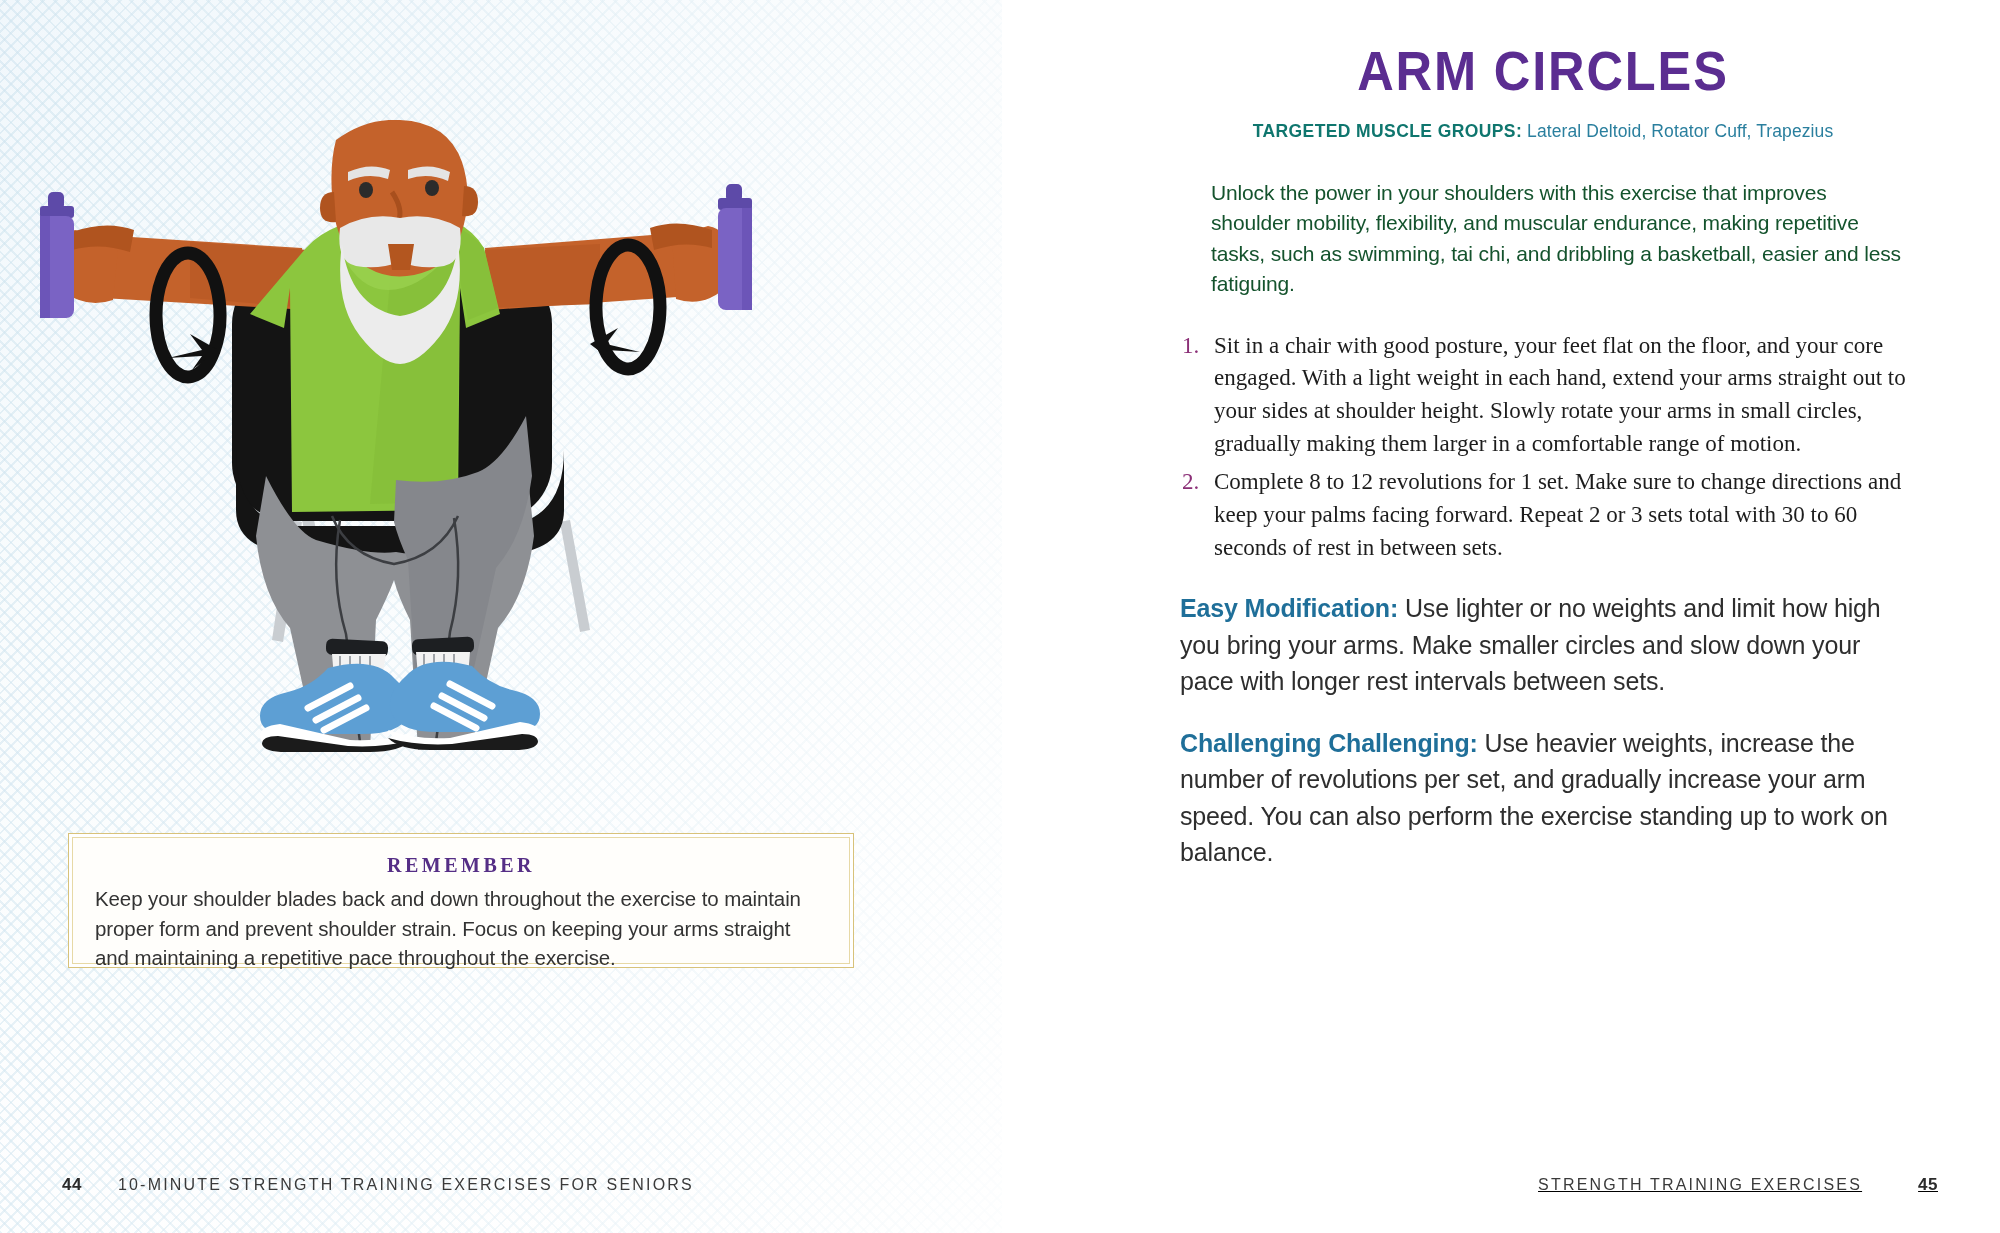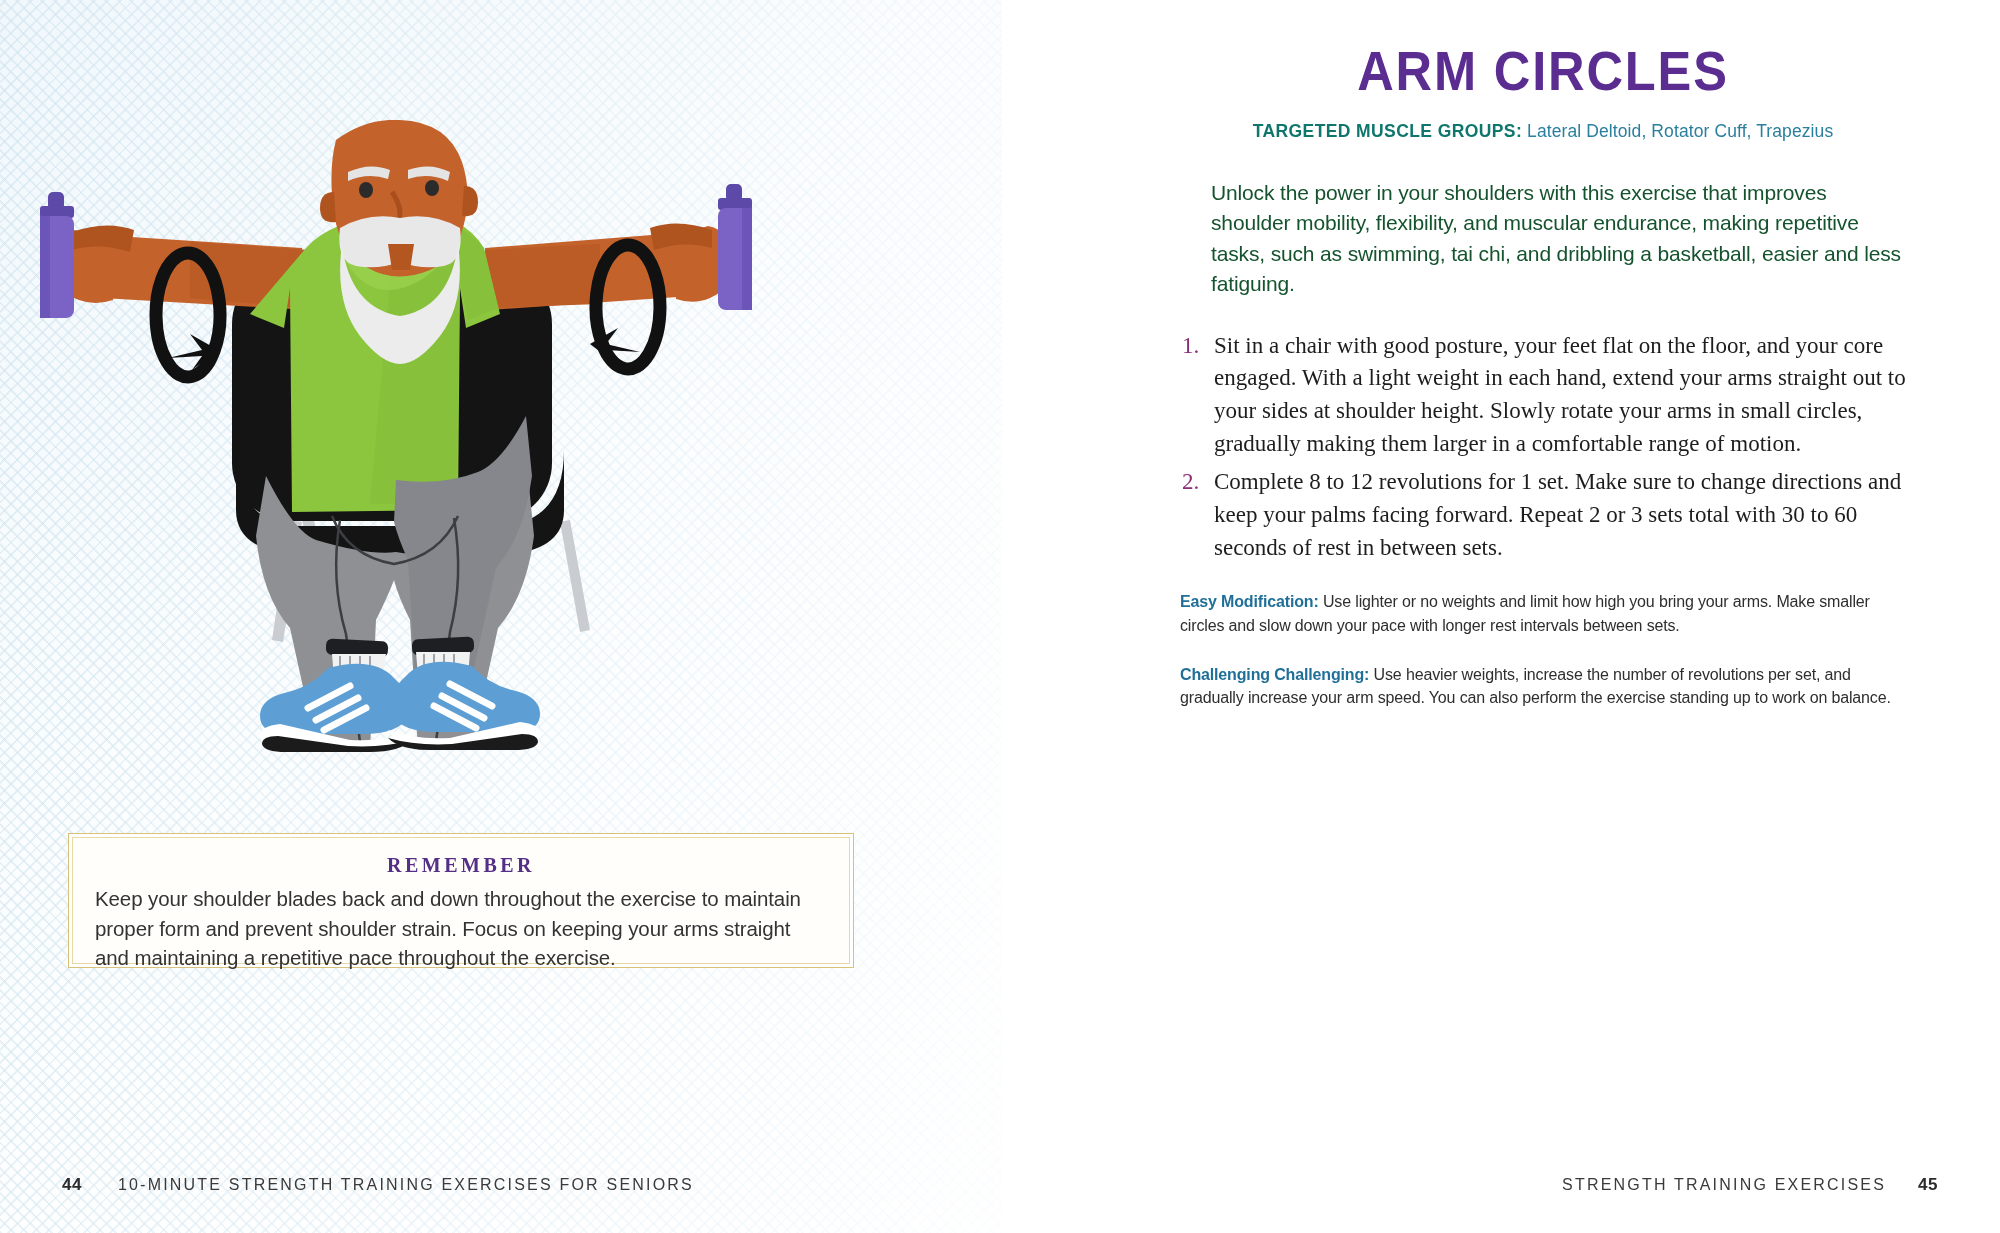--- a/index.html
+++ b/index.html
@@ -85,21 +85,21 @@
   }
   .folio{
     font-size:17px; font-weight:bold; color:#2b2b2b;
     letter-spacing:.5px;
   }
   .running-head{
     font-size:16px; color:#3a3a3a; letter-spacing:2.2px;text-align:right;
   }
   .footer-right{
     position:absolute; right:62px; bottom:38px;
-    display:flex; align-items:baseline; gap:32px;
+    display:flex; align-items:baseline; gap:56px;text-decoration:underline;
   }
 
   
   .rp{
     position:absolute;
     left:178px; top:44px;
     width:726px;
   }
   .title{
     text-align:center;
@@ -154,21 +154,21 @@
     margin-bottom:6px;
   }
   ol.steps li .num{
     position:absolute; left:2px; top:0;
     color:#8b2f77;
     font-family:"Liberation Serif", serif;
     font-weight:normal;
     font-size:23px;
   }
   .mod{
-    font-size:16px;
+    font-size:25px;
     line-height:1.45;
     color:#2e2e2e;
     margin-bottom:26px;
     letter-spacing:-.15px;
   }
   .mod-label{
     font-weight:bold;
     color:#1f6f99;
   }
 </style>

